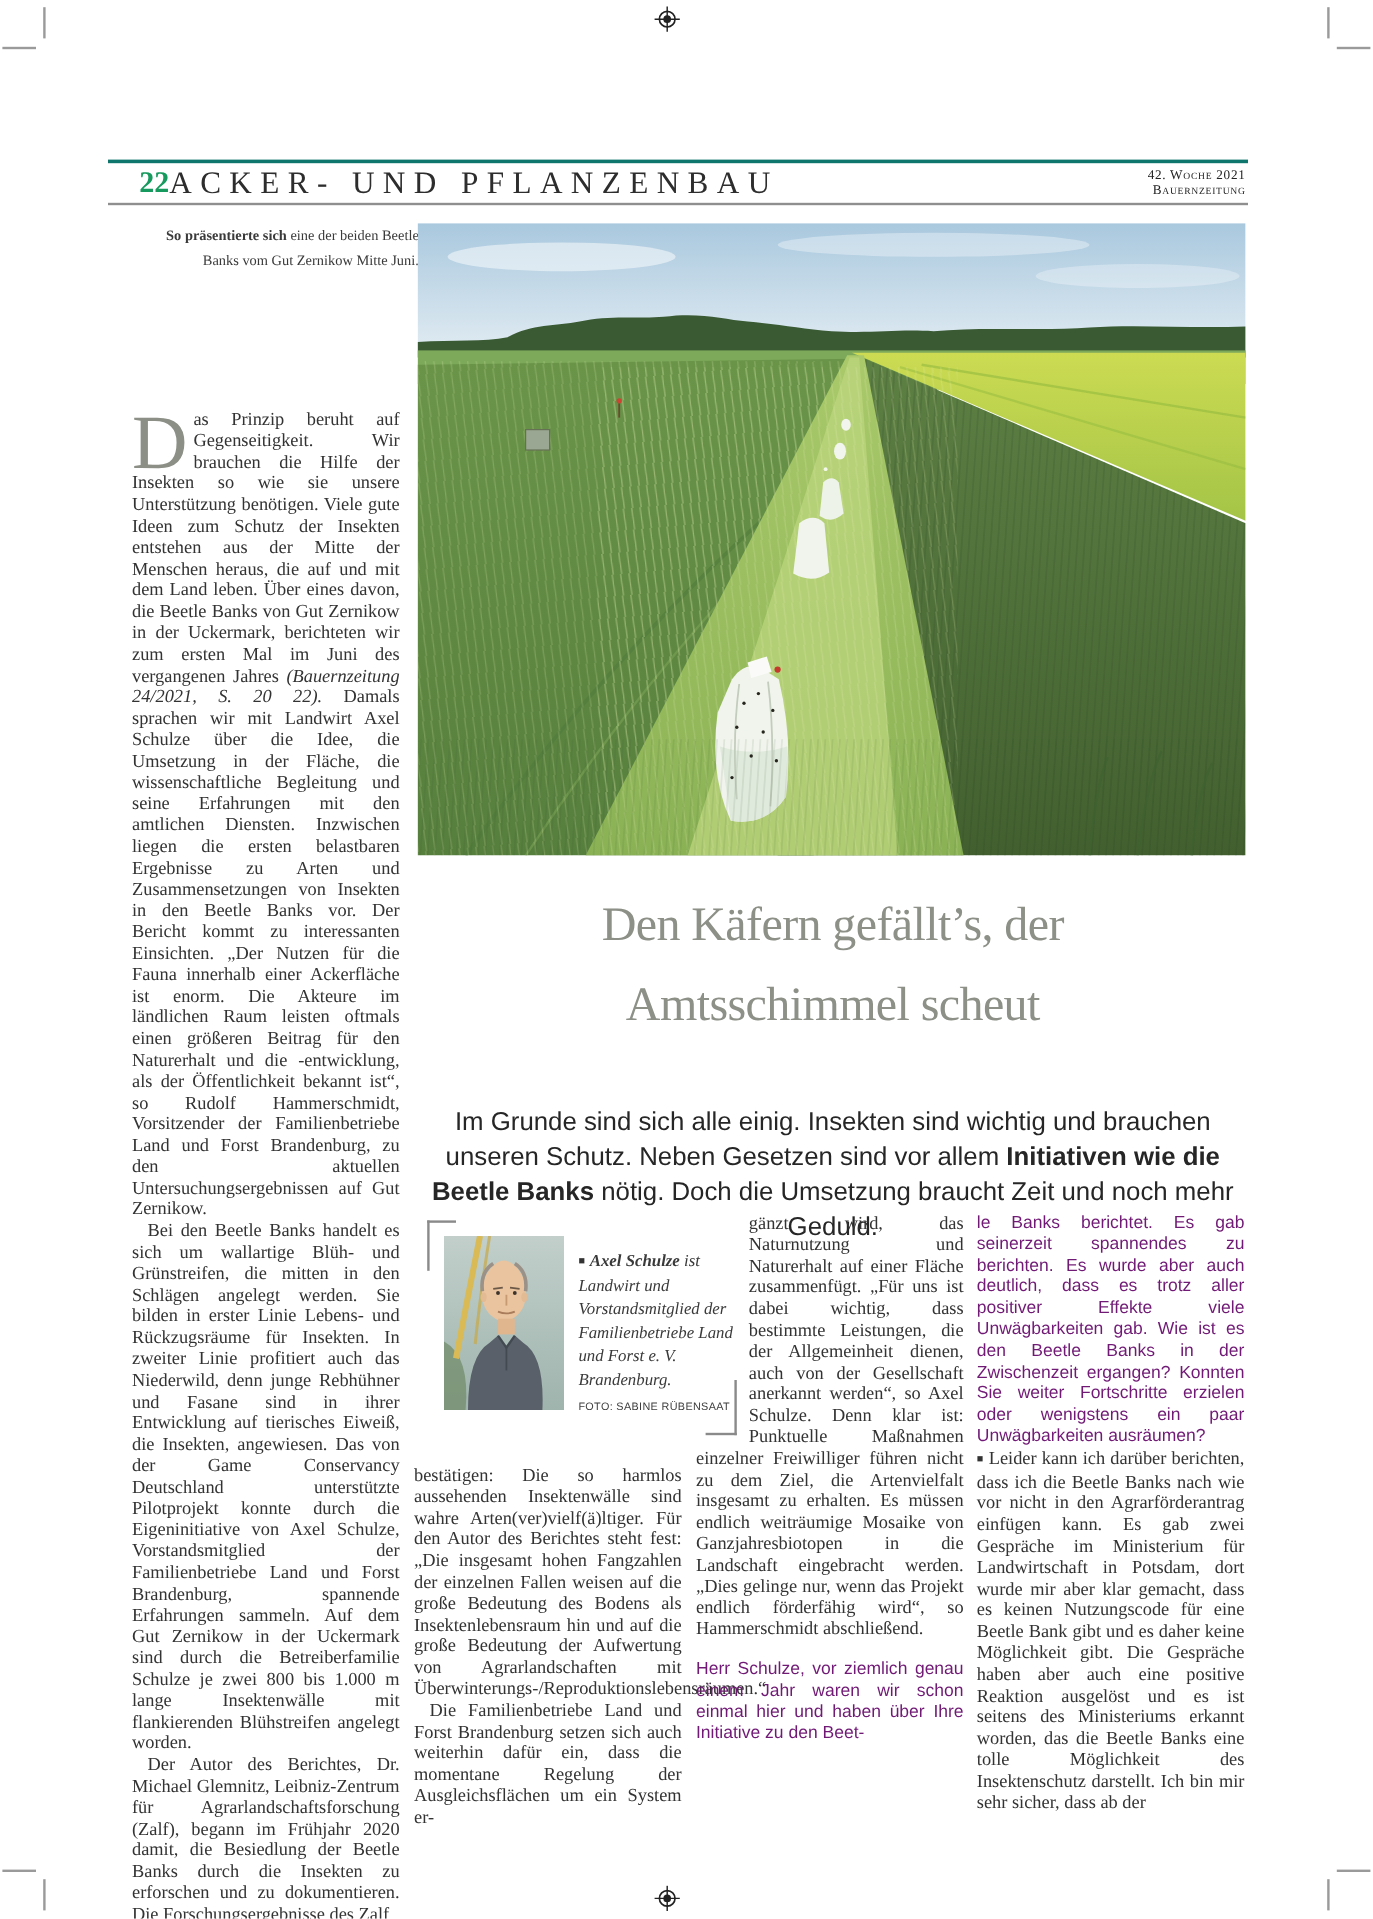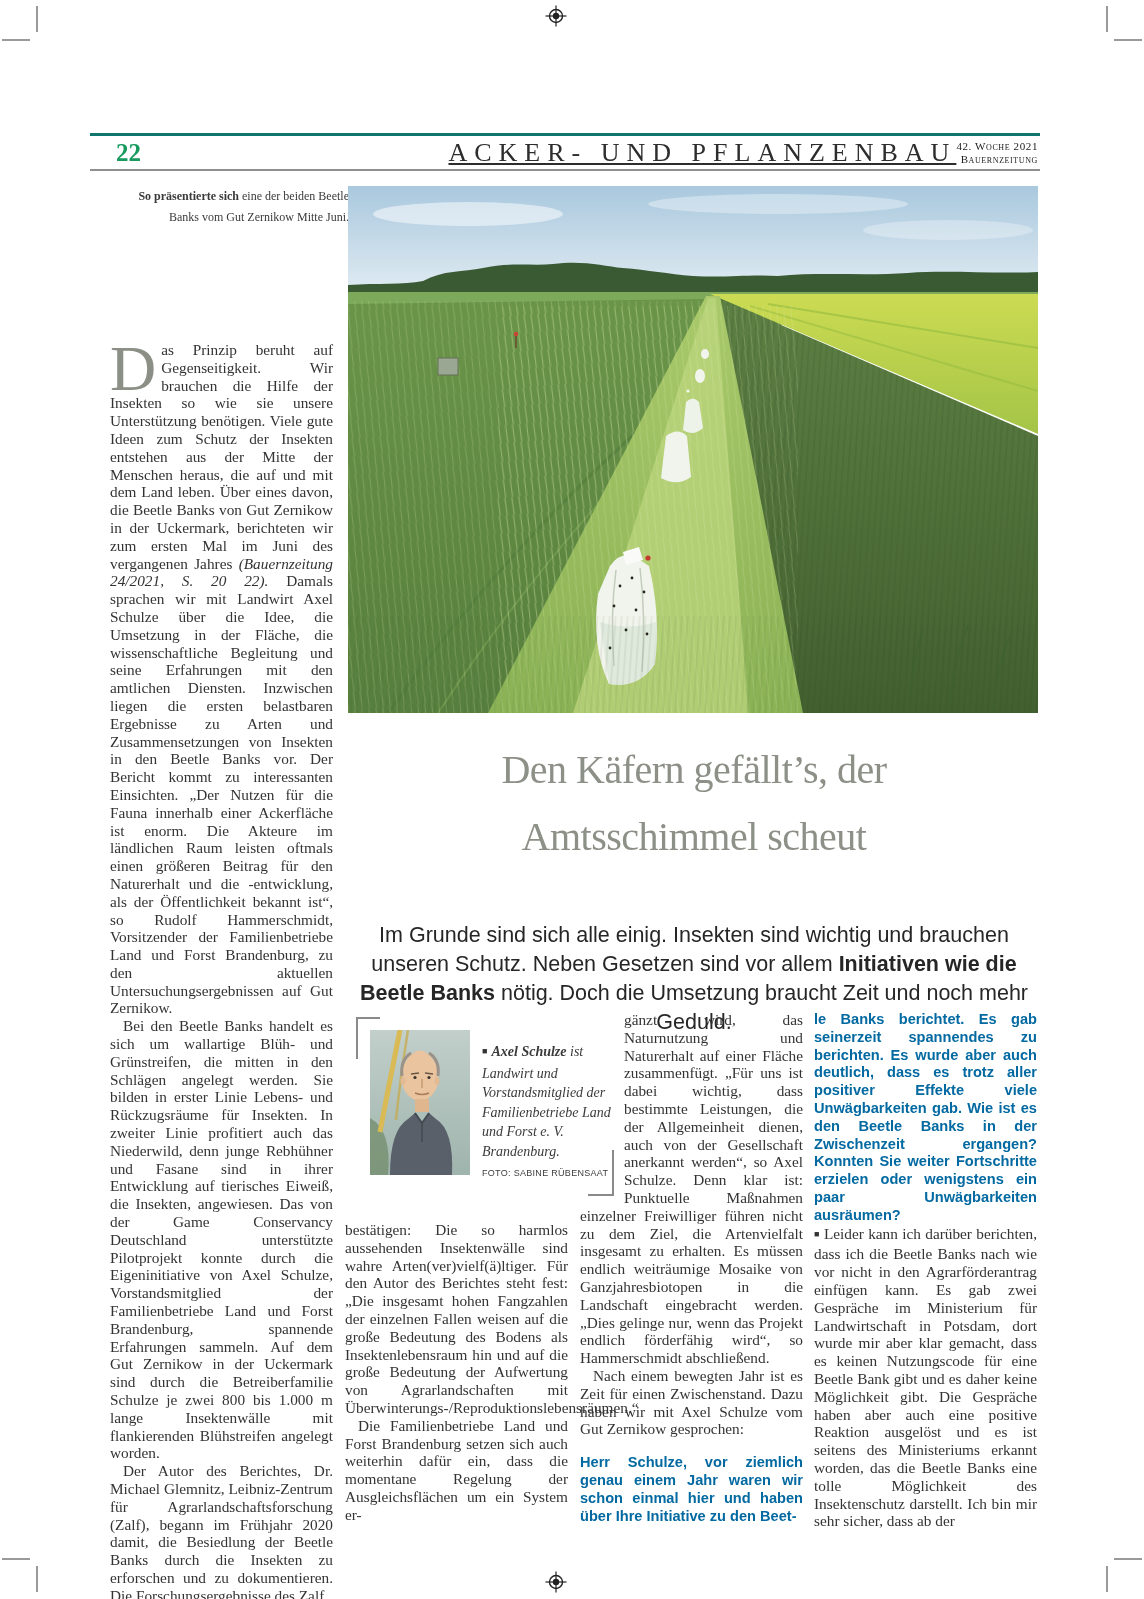--- a/index.html
+++ b/index.html
@@ -8,22 +8,22 @@
 
   
   .crop { position:absolute; background:#9a9a9a; }
   .regmark { position:absolute; }
 
   
   .header { position:absolute; left:90px; top:102px; width:950px; height:33px;
             border-top:3px solid #0f766e; border-bottom:2px solid #8f8f8f;
             display:flex; align-items:center;margin-top:31px; }
   .pagenum { color:#179a5e; font-weight:bold; font-size:25px; padding-left:26px; }
-  .section-title { flex:1; text-align:right; font-size:26px; letter-spacing:7px;
-                   color:#2d2d2d; font-weight:400;text-decoration:underline; }
+  .section-title { flex:1; text-align:left; font-size:26px; letter-spacing:7px;
+                   color:#2d2d2d; font-weight:400; }
   .issue { text-align:right; font-size:11px; line-height:13px; font-variant:small-caps;
            letter-spacing:.6px; color:#222; padding-right:2px; }
 
   
   .topcaption { position:absolute; left:112px; top:186px; width:220px; text-align:right;
                 font-size:12px; line-height:20.5px; color:#3a3a3a;margin-left:17px; }
   .topcaption .lead { font-weight:bold; }
 
   
   .photo { position:absolute; left:348px; top:186px; width:690px; height:527px; }
@@ -39,22 +39,22 @@
   .col { position:absolute; width:223px; text-align:justify; font-size:15.3px;
          line-height:17.8px; color:#333; }
   .col p { margin:0; }
   .col p.indent { text-indent:13px; }
   .col1 { left:110px; top:341px; }
   .col2 { left:345px; top:1221px; }
   .col3 { left:580px; top:1011px; }
   .col4 { left:814px; top:1011px; }
   .dropcap { float:left; font-size:64px; line-height:50px; padding:3px 5px 0 0; color:#8b8f85; }
   .iref { font-style:italic;margin-top:34px; }
-  .qbold { font-family:"Liberation Sans", sans-serif; font-weight:700; font-size:14.6px;
-           line-height:17.8px; color:#0369a1; }
+  .qbold { font-family:"Liberation Sans", sans-serif; font-weight:400; font-size:14.6px;
+           line-height:17.8px; color:#701a75; }
   .gap-before { margin-top:16px !important; }
   .marker { font-style:normal; font-size:9px; position:relative; top:-2px; padding-right:4px; color:#333; }
   .spacer { float:left; width:44px; height:183px; }
 
   
   .bracket-tl { position:absolute; left:356px; top:1017px; width:22px; height:40px;
                 border-left:2px solid #8a8a8a; border-top:2px solid #8a8a8a; }
   .bracket-br { position:absolute; left:588px; top:1150px; width:24px; height:44px;
                 border-right:2px solid #8a8a8a; border-bottom:2px solid #8a8a8a; }
   .portrait-photo { position:absolute; left:370px; top:1030px; width:100px; height:145px; }
@@ -243,21 +243,20 @@
   </div>
 
   <div class="col col2">
     <p>bestätigen: Die so harmlos aussehenden Insektenwälle sind wahre Arten(ver)vielf(ä)ltiger. Für den Autor des Berichtes steht fest: „Die insgesamt hohen Fangzahlen der einzelnen Fallen weisen auf die große Bedeutung des Bodens als Insektenlebensraum hin und auf die große Bedeutung der Aufwertung von Agrarlandschaften mit Überwinterungs-/Reproduktionslebensräumen.“</p>
     <p class="indent">Die Familienbetriebe Land und Forst Brandenburg setzen sich auch weiterhin dafür ein, dass die momentane Regelung der Ausgleichsflächen um ein System er-</p>
   </div>
 
   <div class="col col3">
     <div class="spacer"></div>
     <p>gänzt wird, das Naturnutzung und Naturerhalt auf einer Fläche zusammenfügt. „Für uns ist dabei wichtig, dass bestimmte Leistungen, die der Allgemeinheit dienen, auch von der Gesellschaft anerkannt werden“, so Axel Schulze. Denn klar ist: Punktuelle Maßnahmen einzelner Freiwilliger führen nicht zu dem Ziel, die Artenvielfalt insgesamt zu erhalten. Es müssen endlich weiträumige Mosaike von Ganzjahresbiotopen in die Landschaft eingebracht werden. „Dies gelinge nur, wenn das Projekt endlich förderfähig wird“, so Hammerschmidt abschließend.</p>
-    <p class="indent">Nach einem bewegten Jahr ist es Zeit für einen Zwischenstand. Dazu haben wir mit Axel Schulze vom Gut Zernikow gesprochen:</p>
     <p class="qbold gap-before">Herr Schulze, vor ziemlich genau einem Jahr waren wir schon einmal hier und haben über Ihre Initiative zu den Beet-</p>
   </div>
 
   <div class="col col4">
     <p class="qbold">le Banks berichtet. Es gab seinerzeit spannendes zu berichten. Es wurde aber auch deutlich, dass es trotz aller positiver Effekte viele Unwägbarkeiten gab. Wie ist es den Beetle Banks in der Zwischenzeit ergangen? Konnten Sie weiter Fortschritte erzielen oder wenigstens ein paar Unwägbarkeiten ausräumen?</p>
     <p><span class="marker">■</span><span>Leider kann ich darüber berichten, dass ich die Beetle Banks nach wie vor nicht in den Agrarförderantrag einfügen kann. Es gab zwei Gespräche im Ministerium für Landwirtschaft in Potsdam, dort wurde mir aber klar gemacht, dass es keinen Nutzungscode für eine Beetle Bank gibt und es daher keine Möglichkeit gibt. Die Gespräche haben aber auch eine positive Reaktion ausgelöst und es ist seitens des Ministeriums erkannt worden, das die Beetle Banks eine tolle Möglichkeit des Insektenschutz darstellt. Ich bin mir sehr sicher, dass ab der</span></p>
   </div>
 
 </div>
 

